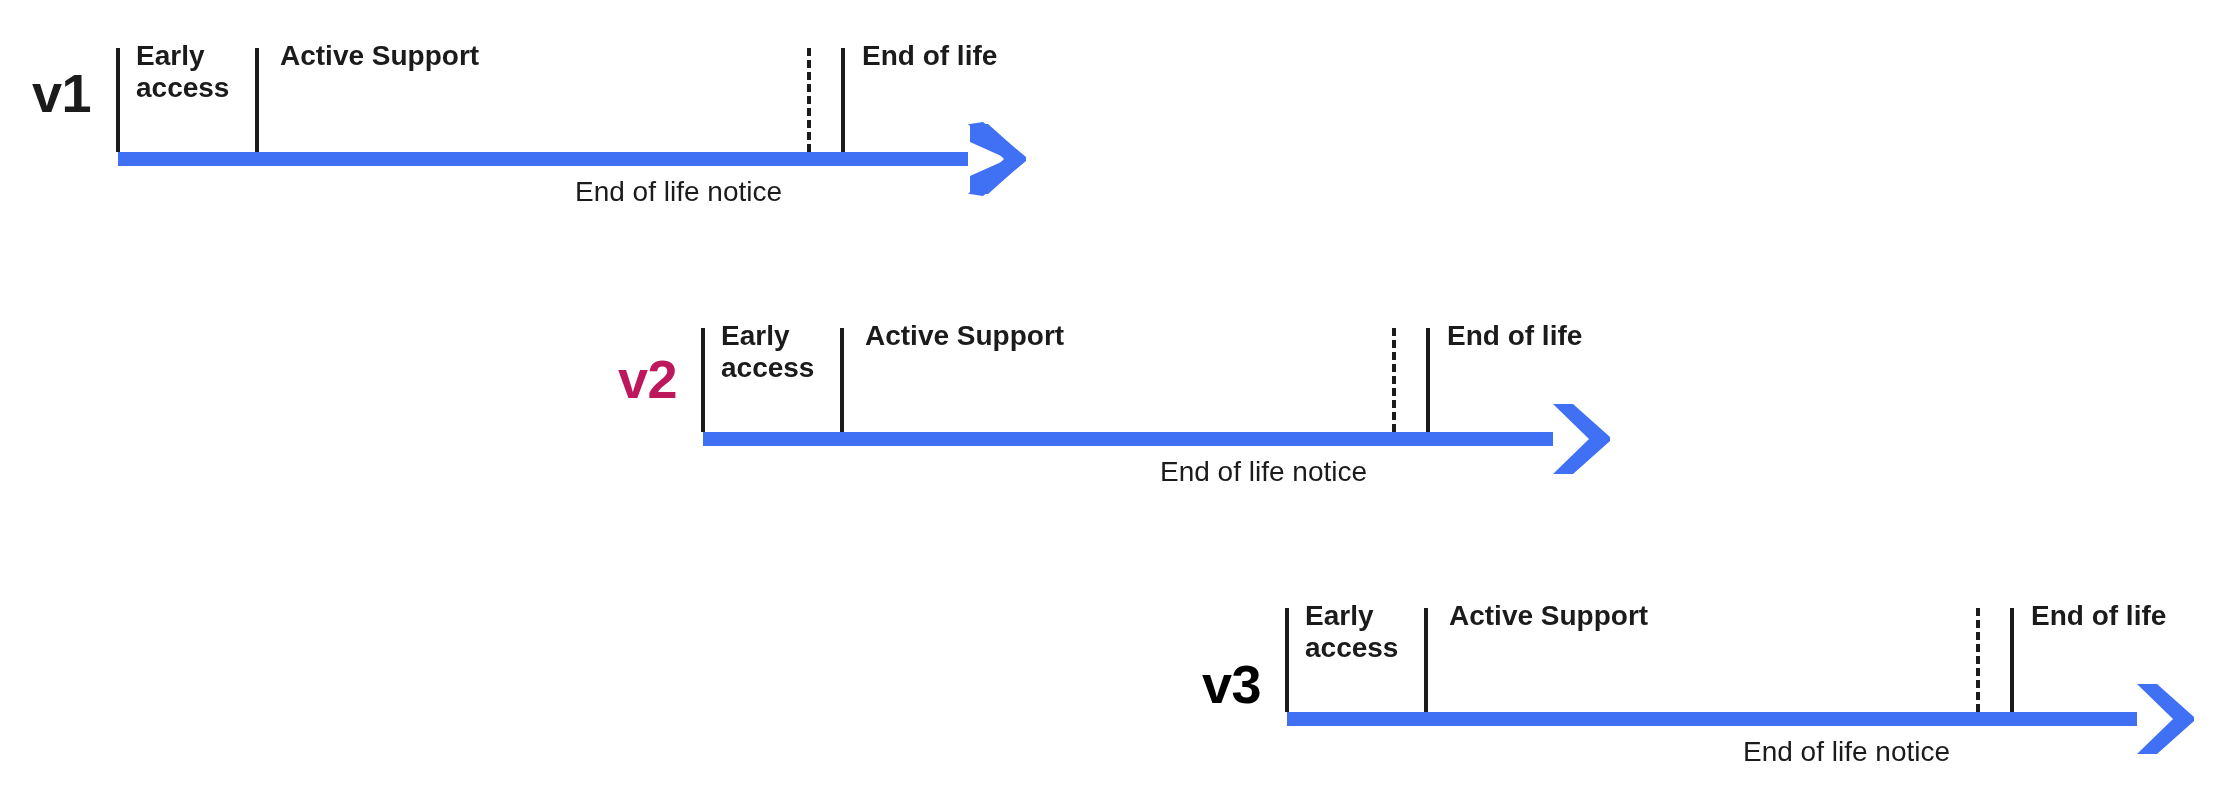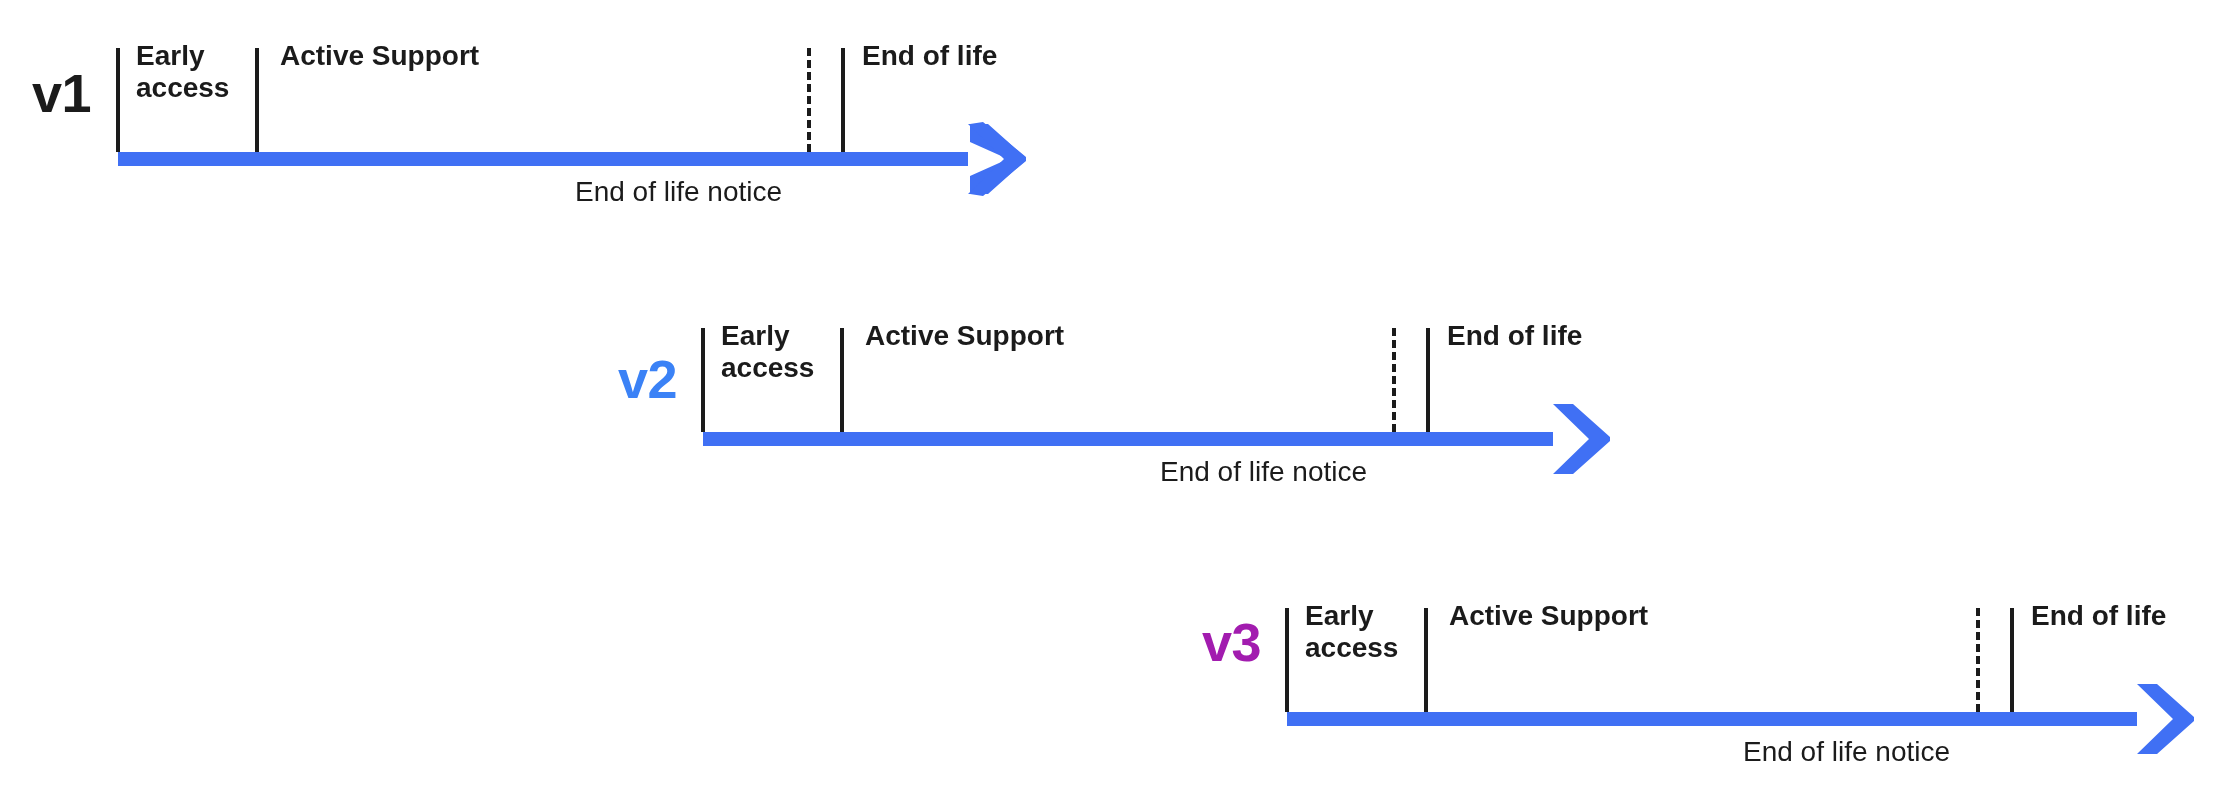--- a/index.html
+++ b/index.html
@@ -92,21 +92,21 @@
     <svg class="arrowhead" width="60" height="74" viewBox="0 0 60 74" style="left: 968px; top: 122px;">
       <polygon points="2,2 15,0 58,35 58,39 15,74 2,72 2,54 40,37 2,20" fill="#4070f4"></polygon>
       <polygon points="0,2 20,2 57,35 57,39 20,72 0,72 36,37" fill="#4070f4"></polygon>
     </svg>
 
     <div class="notice-label" style="left: 575px; top: 178px; color: rgb(27, 27, 27);">End of life notice</div>
   </div>
 
   <div class="timeline-row">
 
-    <div class="version-label" style="left: 618px; top: 352px; color: #3b82f6;">v2</div>
+    <div class="version-label" style="left: 618px; top: 352px; color: #be185d;">v2</div>
 
     <div class="divider" style="left: 701px; top: 328px; height: 104px; background: rgb(27, 27, 27);"></div>
     <div class="divider" style="left: 840px; top: 328px; height: 104px; background: rgb(27, 27, 27);"></div>
     <div class="divider dashed" style="left: 1392px; top: 328px; height: 104px; border-left-color: rgb(27, 27, 27);"></div>
     <div class="divider" style="left: 1426px; top: 328px; height: 104px; background: rgb(27, 27, 27);"></div>
 
     <div class="phase-label" style="left: 721px; top: 320px; color: rgb(27, 27, 27);">Early
 access</div>
     <div class="phase-label" style="left: 865px; top: 320px; color: rgb(27, 27, 27);">Active Support</div>
     <div class="phase-label" style="left: 1447px; top: 320px; color: rgb(27, 27, 27);">End of life</div>
@@ -114,21 +114,21 @@
     <div class="track" style="left: 703px; top: 432px; width: 850px; background: rgb(64, 112, 244);"></div>
     <svg class="arrowhead" width="60" height="74" viewBox="0 0 60 74" style="left: 1553px; top: 402px;">
       <polygon points="0,2 20,2 57,35 57,39 20,72 0,72 36,37" fill="#4070f4"></polygon>
     </svg>
 
     <div class="notice-label" style="left: 1160px; top: 458px; color: rgb(27, 27, 27);">End of life notice</div>
   </div>
 
   <div class="timeline-row">
 
-    <div class="version-label" style="left: 1202px; top: 615px; color: #a21caf;">v3</div>
+    <div class="version-label" style="left: 1202px; top: 657px; color: #000000;">v3</div>
 
     <div class="divider" style="left: 1285px; top: 608px; height: 104px; background: rgb(27, 27, 27);"></div>
     <div class="divider" style="left: 1424px; top: 608px; height: 104px; background: rgb(27, 27, 27);"></div>
     <div class="divider dashed" style="left: 1976px; top: 608px; height: 104px; border-left-color: rgb(27, 27, 27);"></div>
     <div class="divider" style="left: 2010px; top: 608px; height: 104px; background: rgb(27, 27, 27);"></div>
 
     <div class="phase-label" style="left: 1305px; top: 600px; color: rgb(27, 27, 27);">Early
 access</div>
     <div class="phase-label" style="left: 1449px; top: 600px; color: rgb(27, 27, 27);">Active Support</div>
     <div class="phase-label" style="left: 2031px; top: 600px; color: rgb(27, 27, 27);">End of life</div>

